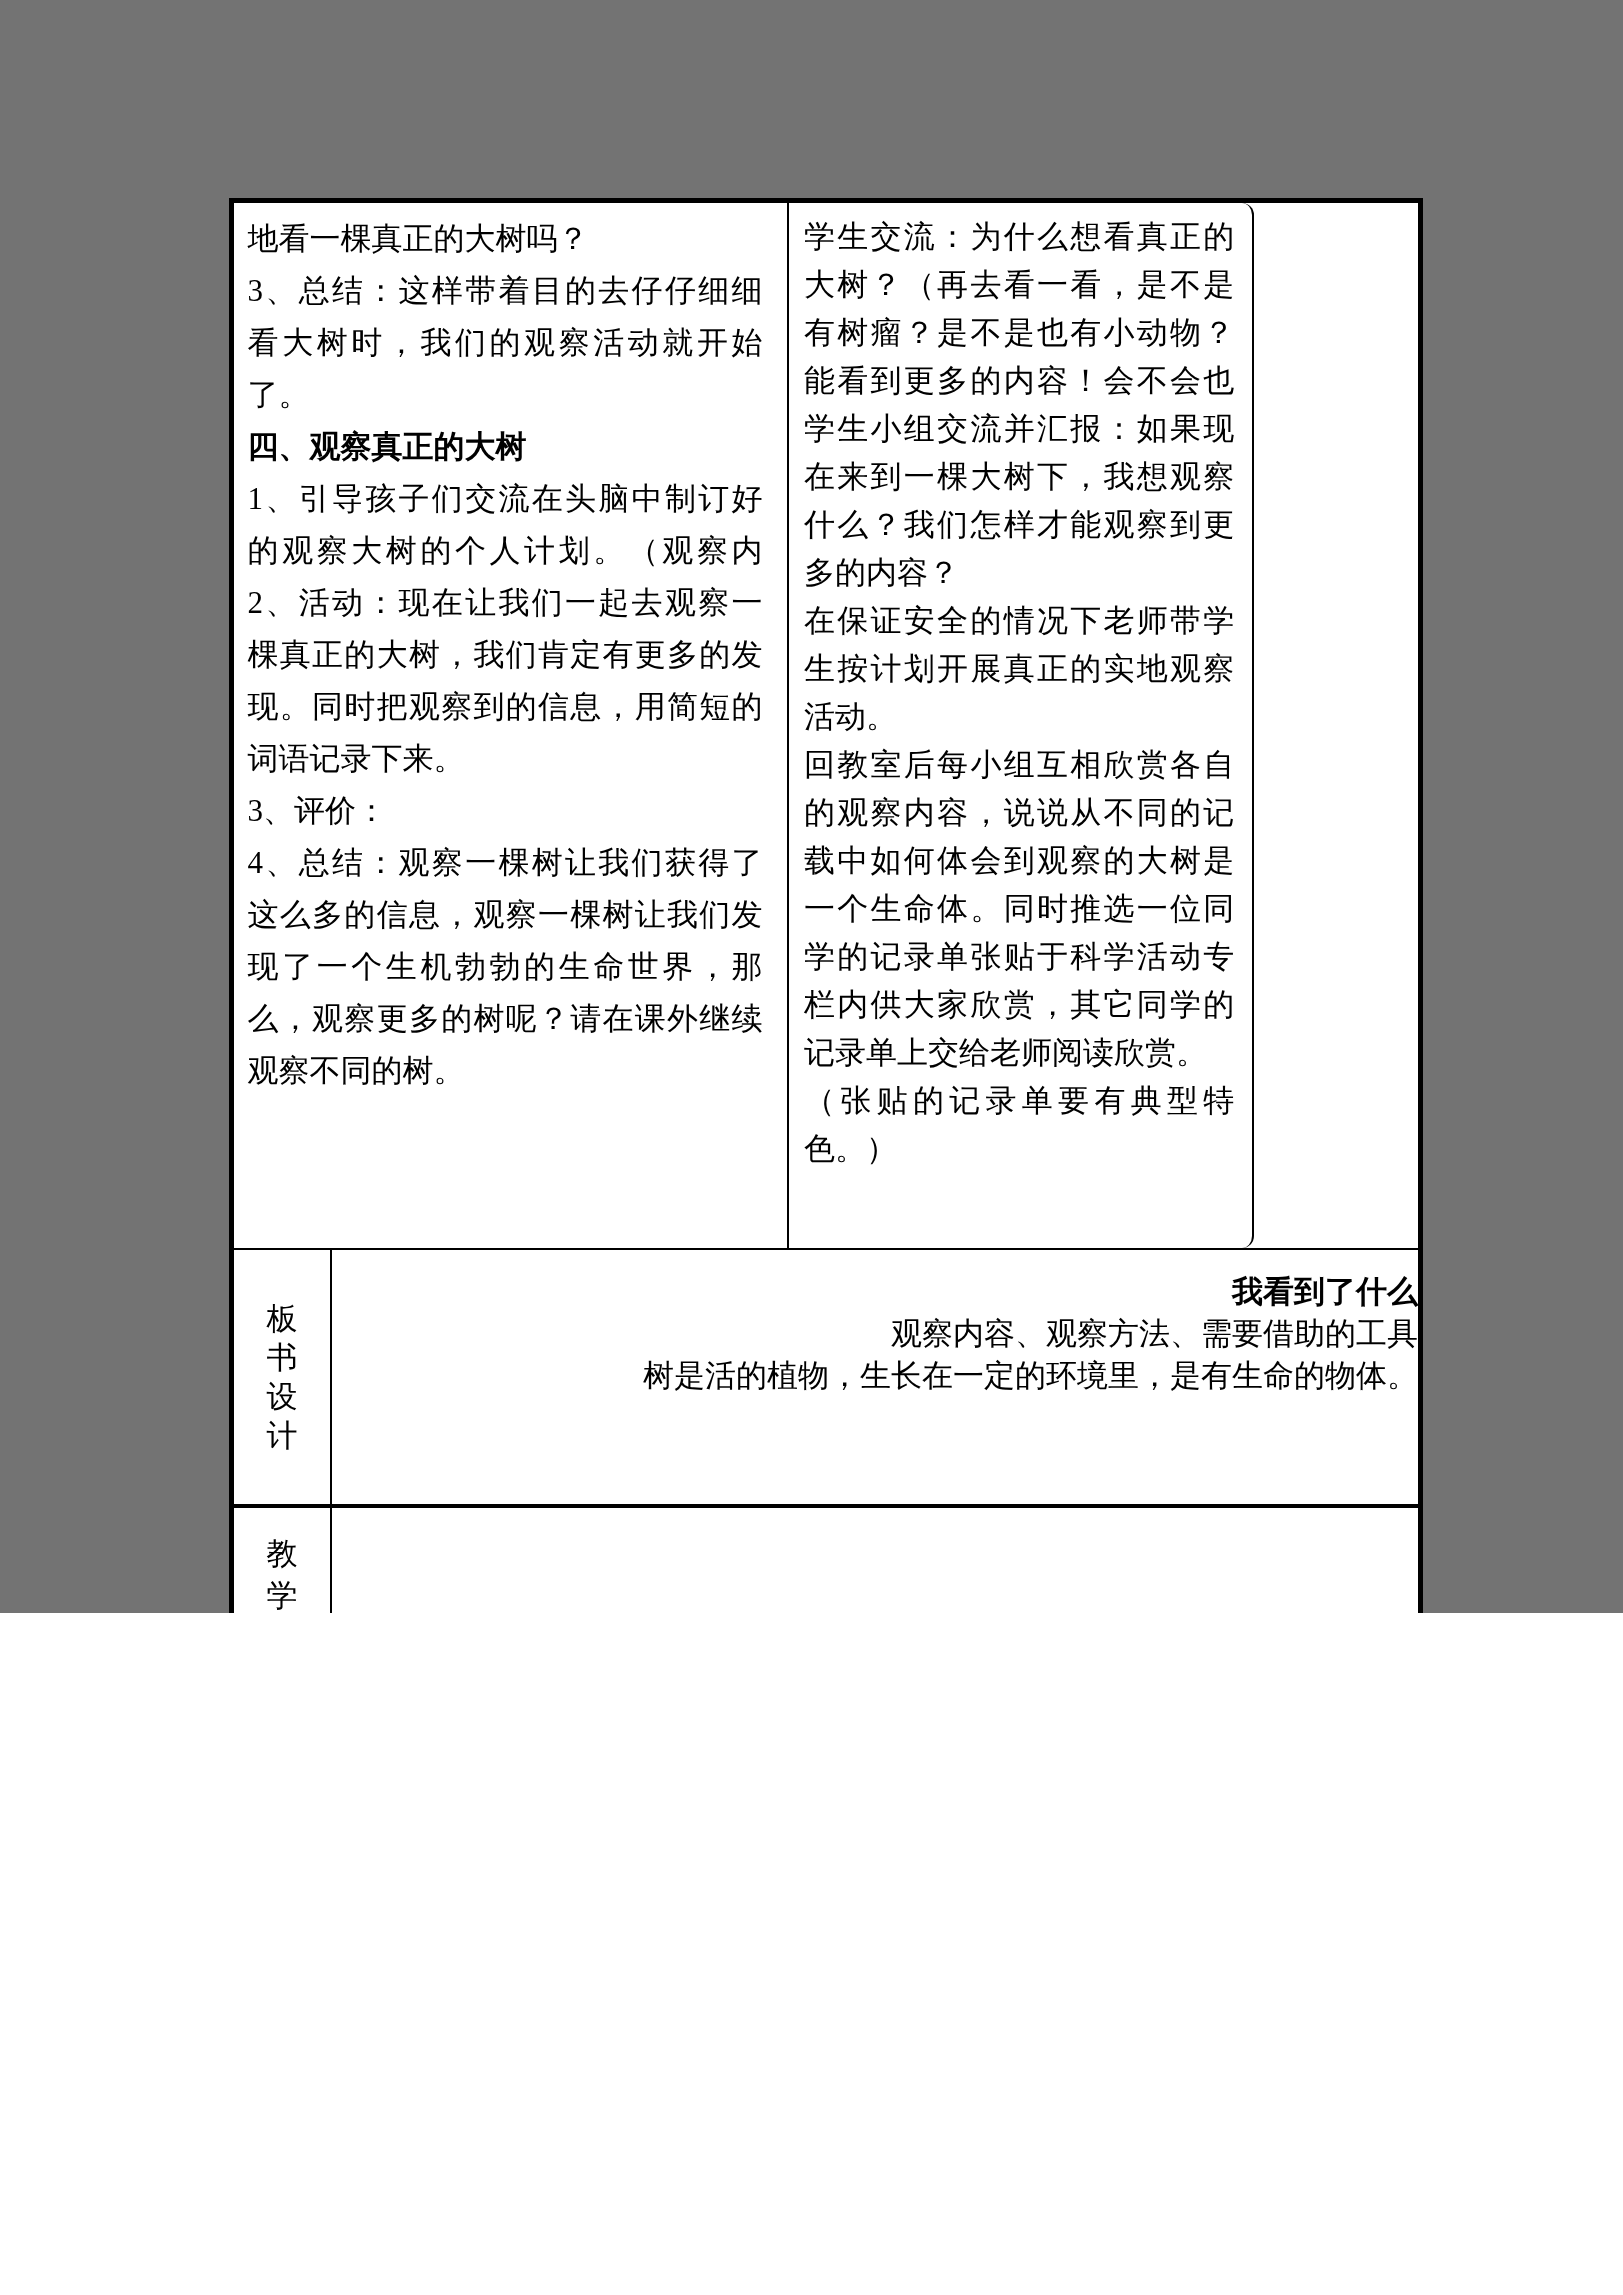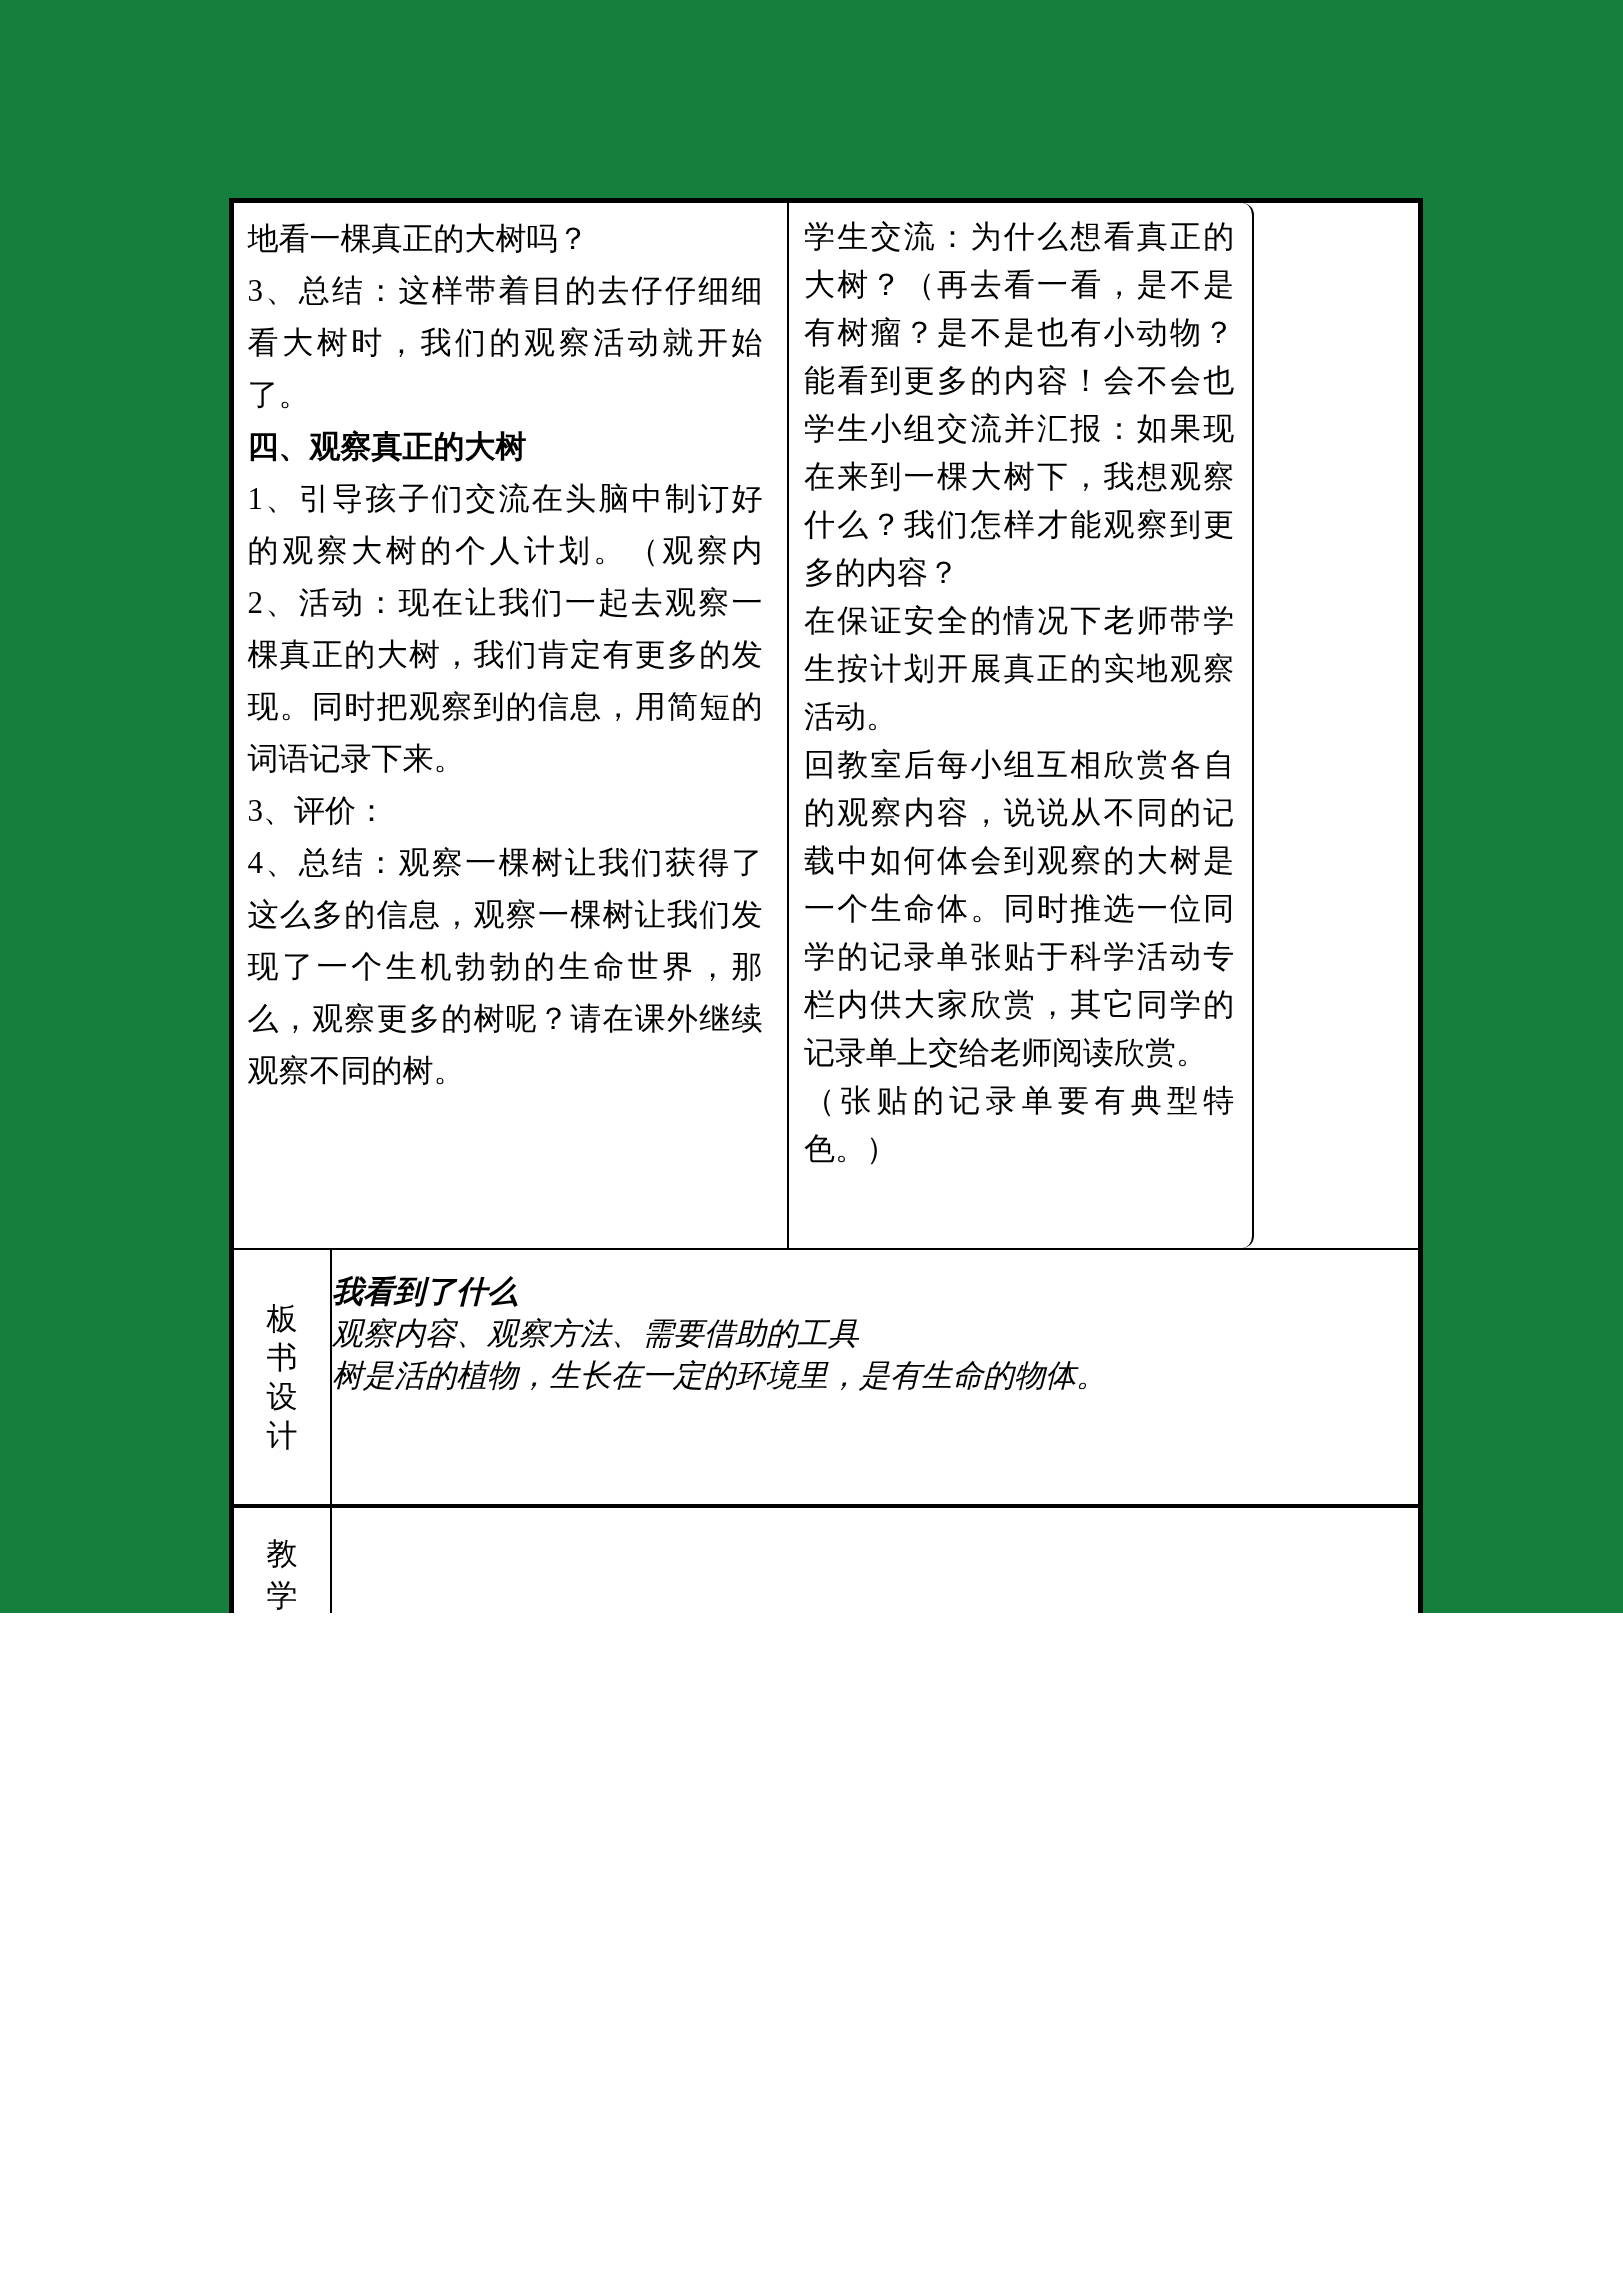--- a/index.html
+++ b/index.html
@@ -6,21 +6,21 @@
     margin: 0;
     padding: 0;
     background: #ffffff;
     font-family: "Liberation Serif", "DejaVu Serif", serif;
     color: #000000;
   }
   .page {
     position: relative;
     width: 1623px;
     height: 1613px;
-    background: #15803d;
+    background: #737373;
     overflow: hidden;
   }
   .lesson-table {
     position: absolute;
     left: 229px;
     top: 198px;
     width: 1194px;
     height: 1532px;
     border: 5.5px solid #000;
     box-sizing: border-box;
@@ -106,23 +106,22 @@
   .vlabel-notes .vchar { line-height: 42px; }
 
   .board-content {
     flex: 1 1 auto;
     padding-top: 20.5px;
     box-sizing: border-box;
   }
   .board-content .bline {
     font-size: 31px;
     line-height: 42px;
-    text-align: left;
+    text-align: right;
     white-space: nowrap;
-    font-style: italic;
   }
   .board-content .btitle {
     font-weight: 700;
     font-family: "Liberation Sans", "DejaVu Sans", sans-serif;
   }
 
   
   .row-notes {
     flex: 1 1 auto;
     display: flex;

